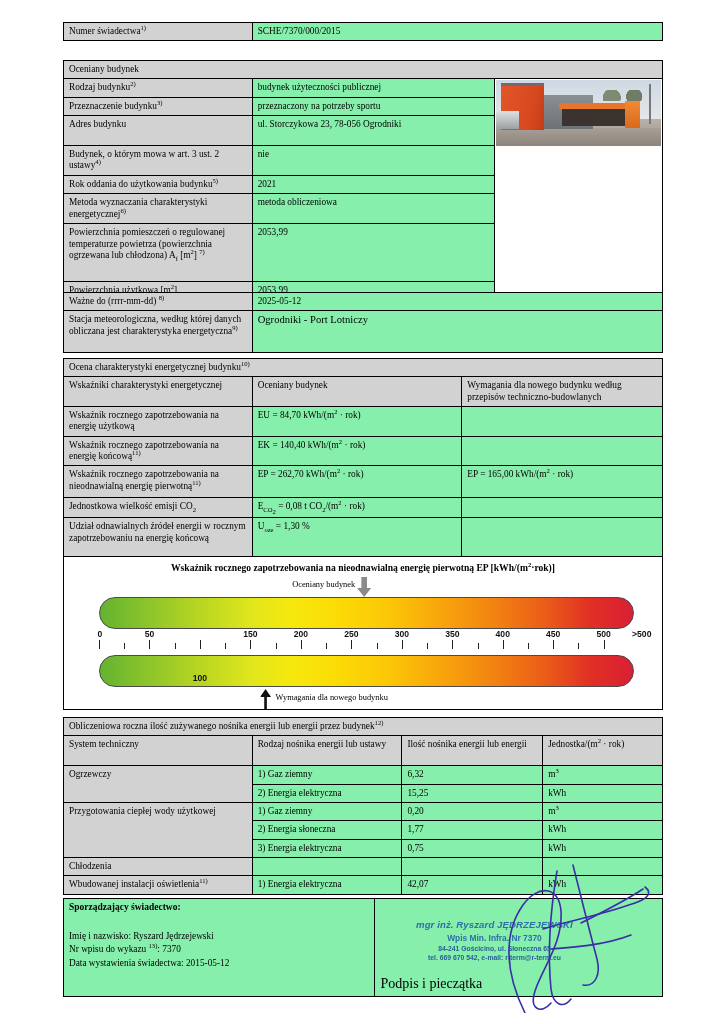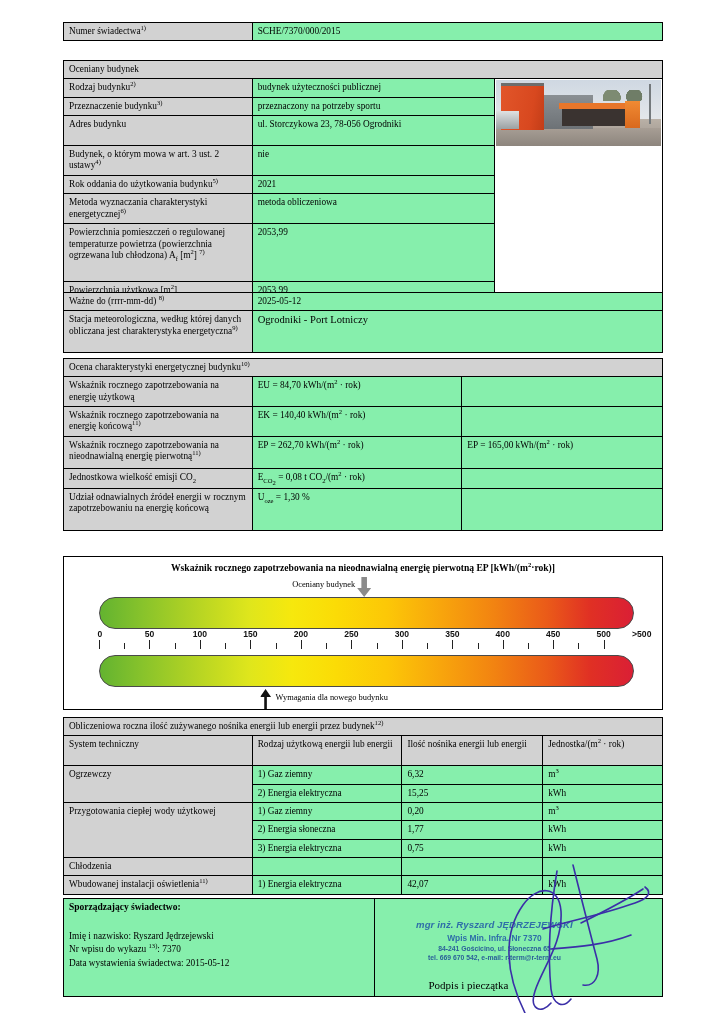--- a/index.html
+++ b/index.html
@@ -143,21 +143,21 @@
     padding-left:10px;
     font-size:8.4px; white-space:nowrap;
   }
 
   
   .sign-tbl td { height:98px; position:relative; }
   .sign-left { width:52%; }
   .sign-head { font-weight:bold; font-size:9.5px; display:block; margin-bottom:16px; }
   .sign-line { font-size:9.3px; display:block; line-height:1.45; }
   .sign-right { width:48%; }
-  .podpis { position:absolute; left:5px; bottom:4px; font-size:11px;margin-left:48px; }
+  .podpis { position:absolute; left:5px; bottom:4px; font-size:14px; }
 
   .stamp {
     position:absolute; left:14px; top:20px; width:210px;
     text-align:center; color:#2f6fa8;
     font-family:"Liberation Sans", sans-serif;
     pointer-events:none;
   }
   .stamp .s1 { font-size:9.6px; font-weight:bold; font-style:italic; letter-spacing:.01em; }
   .stamp .s2 { font-size:8.4px; font-weight:bold; margin-top:2px; }
   .stamp .s3 { font-size:6.8px; font-weight:bold; margin-top:2px; color:#2a5f99; }
@@ -265,20 +265,25 @@
   <div class="blk" id="block-rating">
     <table class="tbl">
       <colgroup>
           <col style="width:31.5%">
           <col style="width:35%">
           <col style="width:33.5%">
         </colgroup>
       <tbody>
           <tr>
         <td class="hdr" colspan="3"><span>Ocena charakterystyki energetycznej budynku</span><sup>10)</sup></td>
+      </tr>
+      <tr>
+        <td class="lbl bold ctr">Wskaźniki charakterystyki energetycznej</td>
+        <td class="lbl bold ctr">Oceniany budynek</td>
+        <td class="lbl bold ctr">Wymagania dla nowego budynku według przepisów techniczno-budowlanych</td>
       </tr>
       <tr>
         <td class="lbl" style="height:29px;">Wskaźnik rocznego zapotrzebowania na energię użytkową</td>
         <td class="val">EU = 84,70 kWh/(m<sup>2</sup> · rok)</td>
         <td class="val"></td>
       </tr>
       <tr>
         <td class="lbl" style="height:29px;">Wskaźnik rocznego zapotrzebowania na energię końcową<sup>11)</sup></td>
         <td class="val">EK = 140,40 kWh/(m<sup>2</sup> · rok)</td>
         <td class="val"></td>
@@ -327,21 +332,21 @@
             <div class="tick" style="left: 61.3208%;"></div>
             <div class="tick major" style="left: 66.0377%;"></div>
             <div class="tick" style="left: 70.7547%;"></div>
             <div class="tick major" style="left: 75.4717%;"></div>
             <div class="tick" style="left: 80.1887%;"></div>
             <div class="tick major" style="left: 84.9057%;"></div>
             <div class="tick" style="left: 89.6226%;"></div>
             <div class="tick major" style="left: 94.3396%;"></div>
             <div class="ticklab first" style="left: 0%;">0</div>
             <div class="ticklab" style="left: 9.43396%;">50</div>
-            <div class="ticklab" style="left: 18.8679%;">100</div>
+            <div class="ticklab" style="left: 18.8679%; margin-top: 44px;">100</div>
             <div class="ticklab" style="left: 28.3019%;">150</div>
             <div class="ticklab" style="left: 37.7358%;">200</div>
             <div class="ticklab" style="left: 47.1698%;">250</div>
             <div class="ticklab" style="left: 56.6038%;">300</div>
             <div class="ticklab" style="left: 66.0377%;">350</div>
             <div class="ticklab" style="left: 75.4717%;">400</div>
             <div class="ticklab" style="left: 84.9057%;">450</div>
             <div class="ticklab" style="left: 94.3396%;">500</div>
             <div class="ticklab over" style="left: 100%;">&gt;500</div>
           </div>
@@ -364,21 +369,21 @@
           <col style="width:25%">
           <col style="width:23.5%">
           <col style="width:20%">
         </colgroup>
       <tbody>
           <tr>
         <td class="hdr" colspan="4"><span>Obliczeniowa roczna ilość zużywanego nośnika energii lub energii przez budynek</span><sup>12)</sup></td>
       </tr>
       <tr>
         <td class="lbl bold ctr" style="height:30px;">System techniczny</td>
-        <td class="lbl bold ctr">Rodzaj użytkową energii lub energii</td>
+        <td class="lbl bold ctr">Rodzaj nośnika energii lub ustawy</td>
         <td class="lbl bold ctr">Ilość nośnika energii lub energii</td>
         <td class="lbl bold ctr">Jednostka/(m<sup>2</sup> · rok)</td>
       </tr>
 
       <tr>
         <td class="lbl" rowspan="2">Ogrzewczy</td>
         <td class="val">1) Gaz ziemny</td>
         <td class="val">6,32</td>
         <td class="val">m<sup>3</sup></td>
       </tr>

